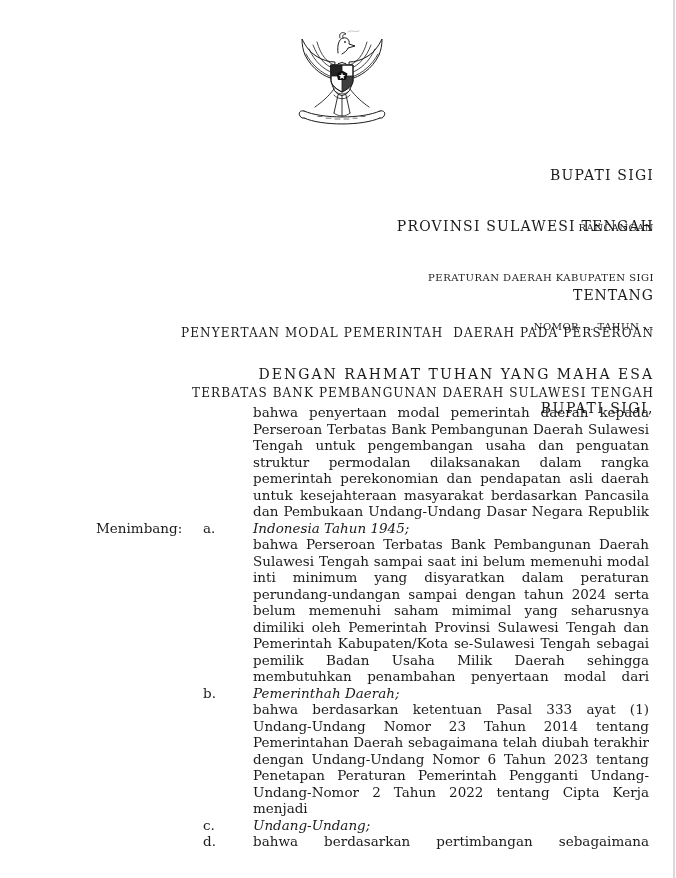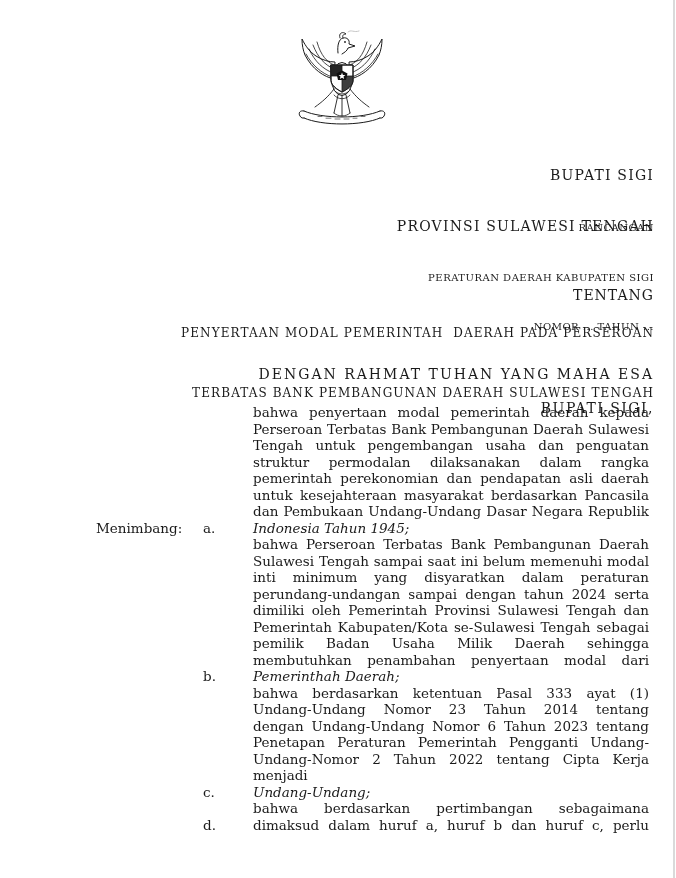--- a/index.html
+++ b/index.html
@@ -136,45 +136,46 @@
     </div>
 
     <div class="m-item">
       <div class="m-label"></div>
       <div class="m-letter">b.</div>
       <div class="m-text">
         <div class="pline">bahwa Perseroan Terbatas Bank Pembangunan Daerah</div>
         <div class="pline">Sulawesi Tengah sampai saat ini belum memenuhi modal</div>
         <div class="pline">inti minimum yang disyaratkan dalam peraturan</div>
         <div class="pline">perundang-undangan sampai dengan tahun 2024 serta</div>
+        <div class="pline">belum memenuhi saham mimimal yang seharusnya</div>
         <div class="pline">dimiliki oleh Pemerintah Provinsi Sulawesi Tengah dan</div>
         <div class="pline">Pemerintah Kabupaten/Kota se-Sulawesi Tengah sebagai</div>
         <div class="pline">pemilik Badan Usaha Milik Daerah sehingga</div>
         <div class="pline">membutuhkan penambahan penyertaan modal dari</div>
         <div class="pline plast">Pemerinthah Daerah;</div>
       </div>
     </div>
 
     <div class="m-item">
       <div class="m-label"></div>
       <div class="m-letter">c.</div>
       <div class="m-text">
         <div class="pline">bahwa berdasarkan ketentuan Pasal 333 ayat (1)</div>
         <div class="pline">Undang-Undang Nomor 23 Tahun 2014 tentang</div>
+        <div class="pline">Pemerintahan Daerah sebagaimana telah diubah terakhir</div>
         <div class="pline">dengan Undang-Undang Nomor 6 Tahun 2023 tentang</div>
         <div class="pline">Penetapan Peraturan Pemerintah Pengganti Undang-</div>
         <div class="pline">Undang-Nomor 2 Tahun 2022 tentang Cipta Kerja menjadi</div>
         <div class="pline plast">Undang-Undang;</div>
       </div>
     </div>
 
     <div class="m-item">
       <div class="m-label"></div>
       <div class="m-letter">d.</div>
       <div class="m-text">
         <div class="pline">bahwa berdasarkan pertimbangan sebagaimana</div>
-        <div class="pline">dimaksud dalam huruf a, huruf b dan huruf c, perlu</div>
       </div>
     </div>
 
   </div>
 
 </div>
 
 </body></html>

